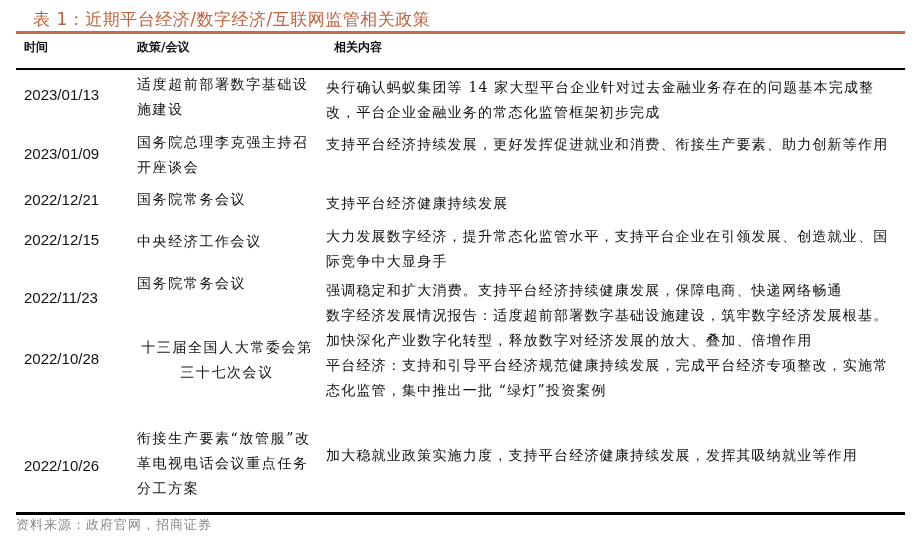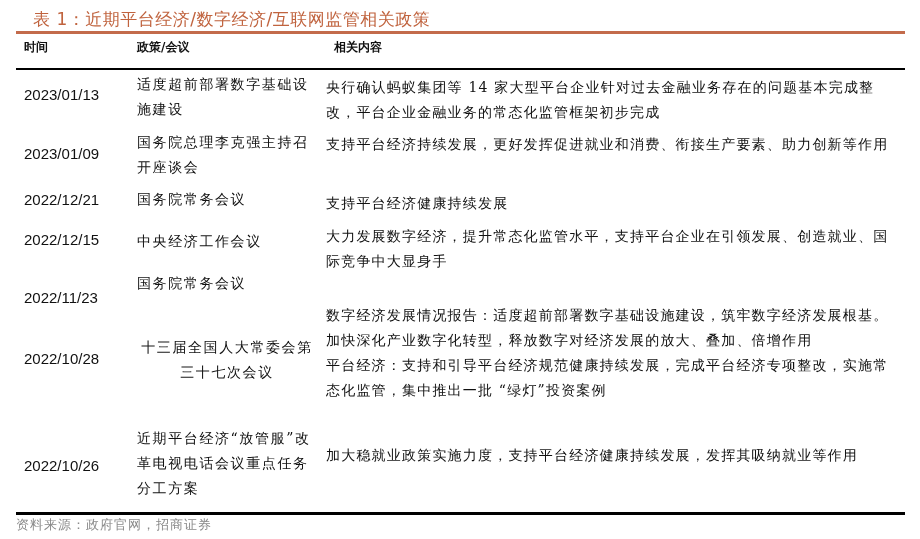--- a/index.html
+++ b/index.html
@@ -148,33 +148,36 @@
   <div class="cell-date" style="top:7px;">2022/12/15</div>
   <div class="cell-meeting" style="top:5px;">中央经济工作会议</div>
   <div class="cell-content" style="top:0px;">
     <span class="para">大力发展数字经济，提升常态化监管水平，支持平台企业在引领发展、创造就业、国际竞争中大显身手</span>
   </div>
 </div>
 
 <div class="row" style="top:272px;height:25px;">
   <div class="cell-date" style="top:17px;">2022/11/23</div>
   <div class="cell-meeting" style="top:-1px;">国务院常务会议</div>
+  <div class="cell-content" style="top:6px;">
+    <span class="para">强调稳定和扩大消费。支持平台经济持续健康发展，保障电商、快递网络畅通</span>
+  </div>
 </div>
 
 <div class="row" style="top:303px;height:120px;">
   <div class="cell-date" style="top:47px;">2022/10/28</div>
   <div class="cell-meeting" style="top:32px;text-align:center;">十三届全国人大常委会第三十七次会议</div>
   <div class="cell-content" style="top:0px;">
     <span class="para">数字经济发展情况报告：适度超前部署数字基础设施建设，筑牢数字经济发展根基。加快深化产业数字化转型，释放数字对经济发展的放大、叠加、倍增作用</span>
     <span class="para">平台经济：支持和引导平台经济规范健康持续发展，完成平台经济专项整改，实施常态化监管，集中推出一批 “绿灯”投资案例</span>
   </div>
 </div>
 
 <div class="row" style="top:425px;height:80px;">
   <div class="cell-date" style="top:32px;">2022/10/26</div>
-  <div class="cell-meeting" style="top:1px;">近期平台经济“放管服”改革电视电话会议重点任务分工方案</div>
+  <div class="cell-meeting" style="top:1px;">衔接生产要素“放管服”改革电视电话会议重点任务分工方案</div>
   <div class="cell-content" style="top:18px;">
     <span class="para">加大稳就业政策实施力度，支持平台经济健康持续发展，发挥其吸纳就业等作用</span>
   </div>
 </div>
 
 <div class="rule-bottom"></div>
 <div class="source">资料来源：政府官网，招商证券</div>
 
 </body></html>

